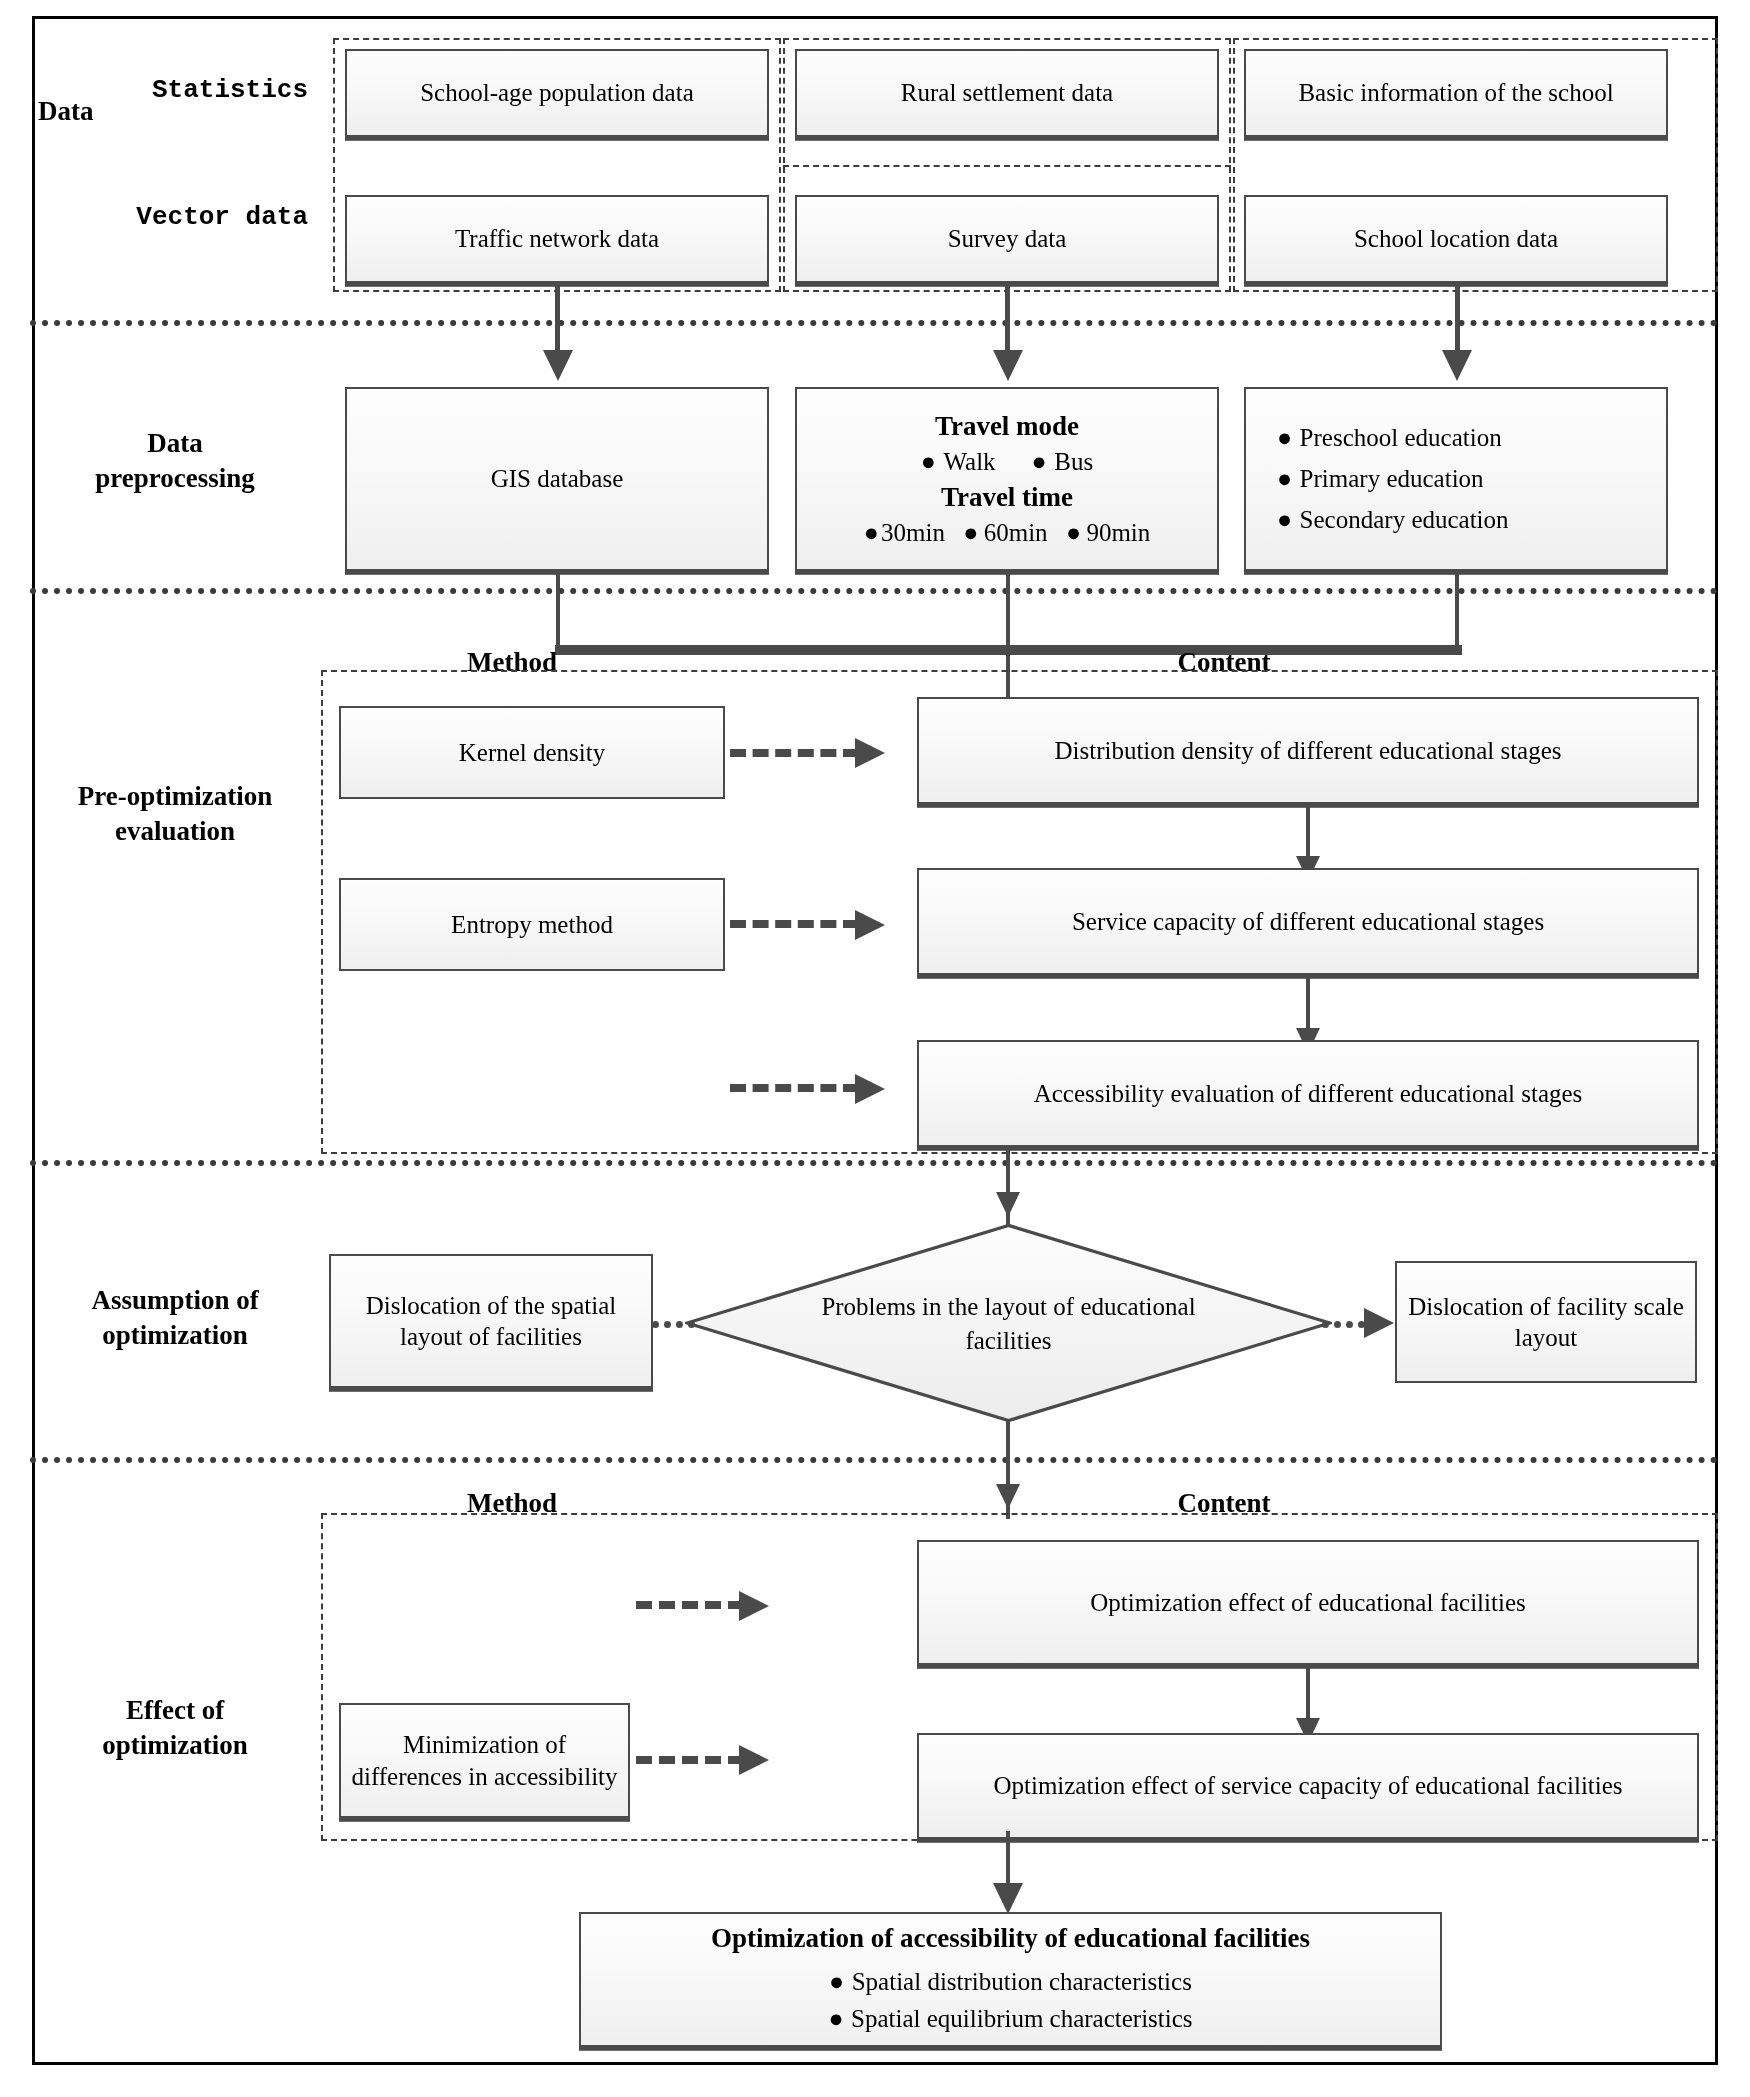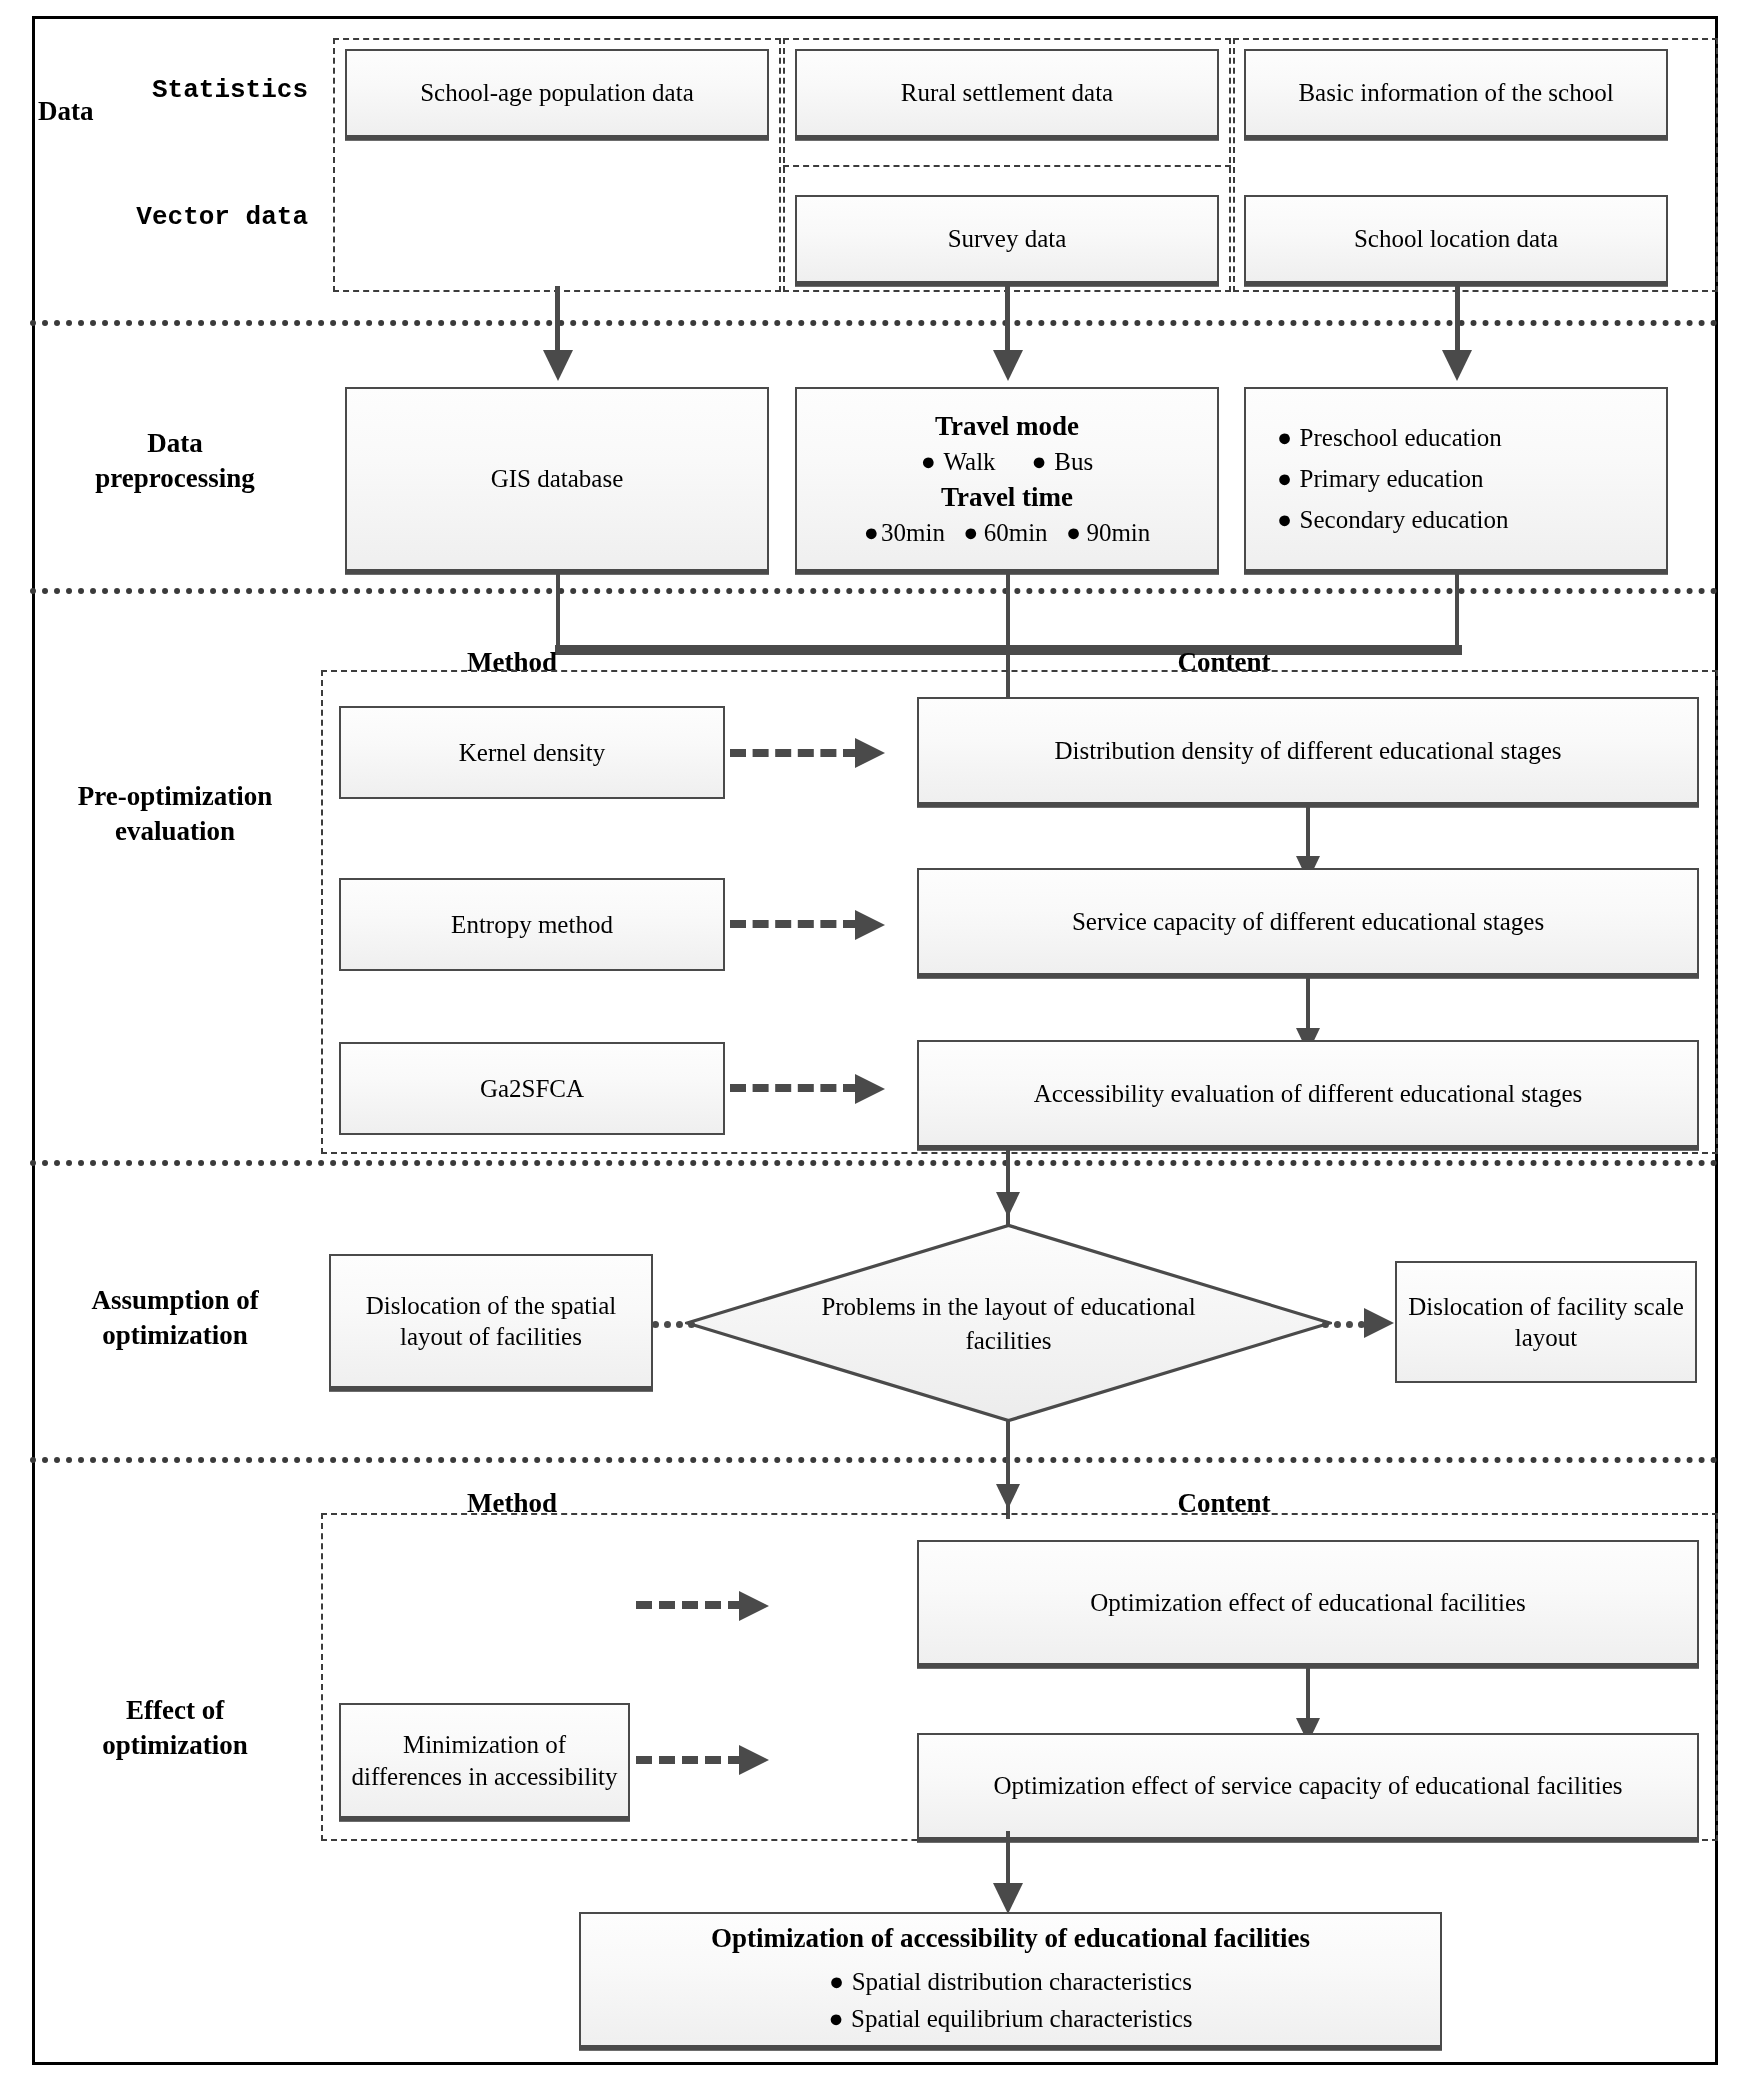--- a/index.html
+++ b/index.html
@@ -103,20 +103,21 @@
 
   <div class="group" style="left:333px;top:38px;width:448px;height:254px;"></div>
   <div class="group" style="left:783px;top:38px;width:448px;height:254px;"></div>
   <div class="grouphline" style="left:783px;top:165px;width:448px;"></div>
   <div class="group" style="left:1233px;top:38px;width:485px;height:254px;"></div>
 
   <div class="node sh" style="left:345px;top:49px;width:424px;height:88px;">School-age population data</div>
   <div class="node sh" style="left:795px;top:49px;width:424px;height:88px;">Rural settlement data</div>
   <div class="node sh" style="left:1244px;top:49px;width:424px;height:88px;">Basic information of the school</div>
 
+  <div class="node sh" style="left:345px;top:195px;width:424px;height:88px;">Traffic network data</div>
   <div class="node sh" style="left:795px;top:195px;width:424px;height:88px;">Survey data</div>
   <div class="node sh" style="left:1244px;top:195px;width:424px;height:88px;">School location data</div>
 
   <div class="vthick" style="left:555px;top:286px;width:5.4px;height:69px;"></div>
   <div class="arrow-down" style="left:543px;top:350px;"></div>
 
   <div class="vthick" style="left:1005px;top:286px;width:5.4px;height:69px;"></div>
   <div class="arrow-down" style="left:993px;top:350px;"></div>
 
   <div class="vthick" style="left:1455px;top:286px;width:5.4px;height:69px;"></div>
@@ -184,21 +185,20 @@
   <div class="arrow-down sm" style="left:1296px;top:856px;"></div>
 
   <div class="node" style="left:339px;top:878px;width:386px;height:93px;">Entropy method</div>
   <div class="dashline" style="left:730px;top:920px;width:129px;"></div>
   <div class="arrow-right" style="left:855px;top:910px;"></div>
   <div class="node sh" style="left:917px;top:868px;width:782px;height:107px;">Service capacity of different educational stages</div>
 
   <div class="vline" style="left:1306px;top:978px;width:4.3px;height:60px;"></div>
   <div class="arrow-down sm" style="left:1296px;top:1028px;"></div>
 
-  <div class="node" style="left:339px;top:1042px;width:386px;height:93px;">Ga2SFCA</div>
   <div class="dashline" style="left:730px;top:1084px;width:129px;"></div>
   <div class="arrow-right" style="left:855px;top:1074px;"></div>
   <div class="node sh" style="left:917px;top:1040px;width:782px;height:107px;">Accessibility evaluation of different educational stages</div>
 
   <div class="vline" style="left:1006px;top:1150px;width:4.3px;height:75px;"></div>
   <div class="arrow-down sm" style="left:996px;top:1192px;"></div>
 
   <div class="diamond" style="left:685px;top:1223px;width:647px;height:200px;">
     <svg width="647" height="200" viewBox="0 0 1200 370">
       <defs>

